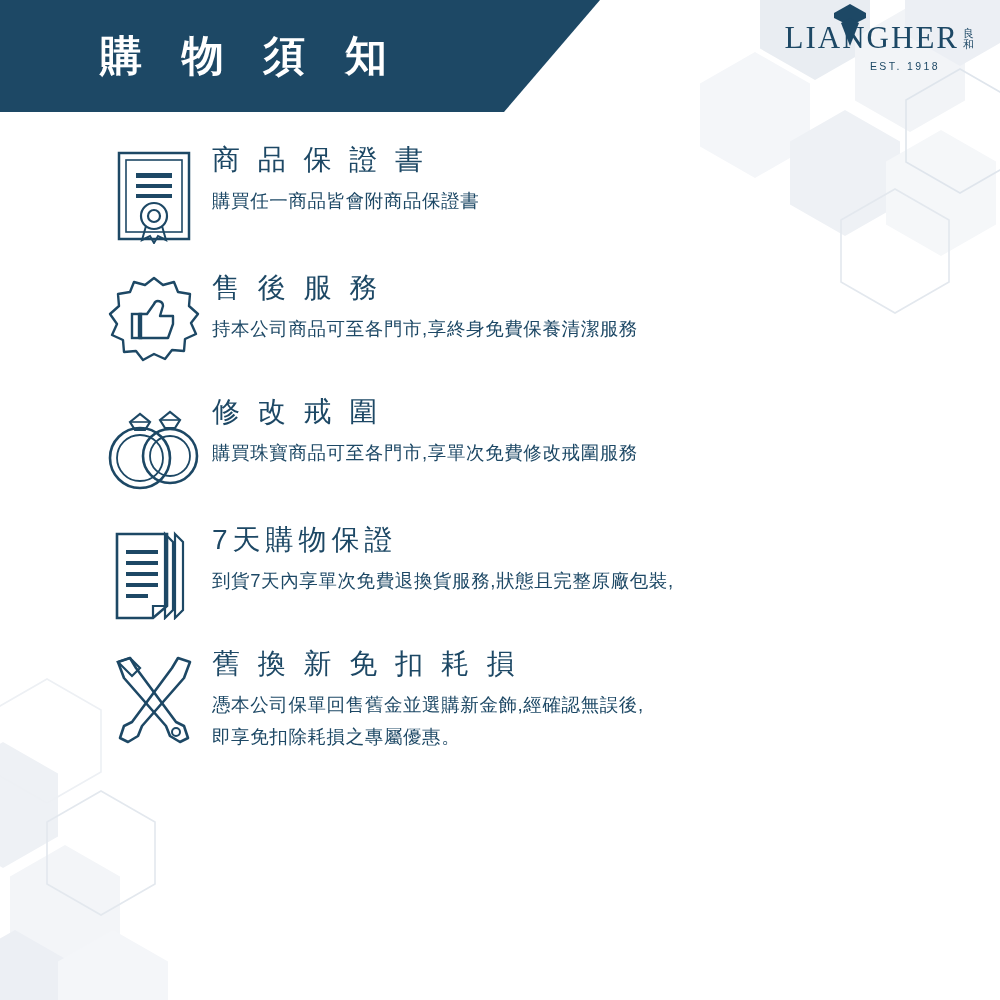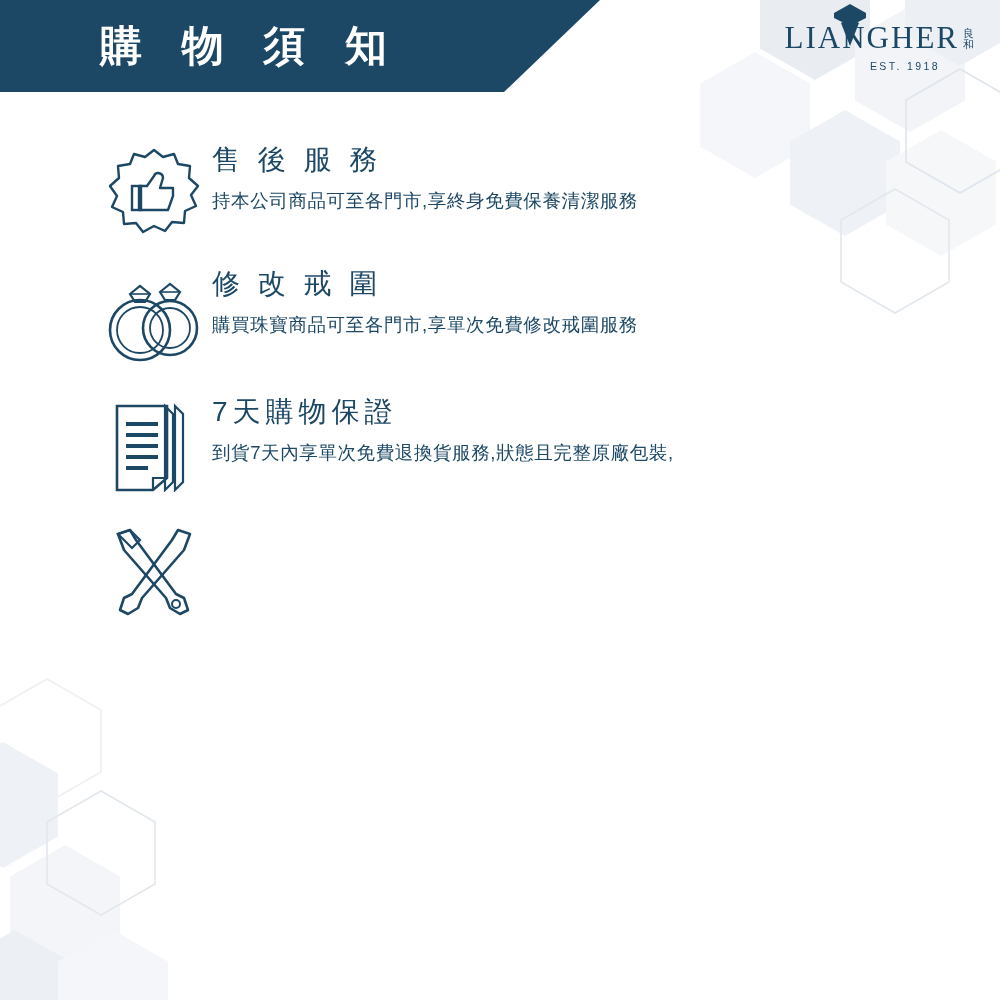--- a/index.html
+++ b/index.html
@@ -27,21 +27,21 @@
   .hex-outline {
     position: absolute;
     width: 110px; height: 126px;
   }
   .hex-outline svg { display: block; }
 
   
   .banner {
     position: absolute;
     left: 0; top: 0;
-    width: 600px; height: 92px;
+    width: 600px; height: 112px;
     background: #1d4865;
     clip-path: polygon(0 0, 100% 0, 84% 100%, 0 100%);
     display: flex;
     align-items: center;
   }
   .banner-title {
     color: #ffffff;
     font-size: 42px;
     letter-spacing: 14px;
     font-weight: 700;
@@ -178,20 +178,38 @@
       <span class="logo-cjk">
         <span>良</span><br>
         <span>和</span>
       </span>
     </div>
     <div class="logo-est">EST. 1918</div>
   </div>
 
   <div class="items">
 
+    <div class="item">
+      <div class="icon-wrap">
+        <svg width="88" height="96" viewBox="0 0 88 96">
+          <rect x="9" y="5" width="70" height="86" fill="none" stroke="#1d4865" stroke-width="2.5"></rect>
+          <rect x="16" y="12" width="56" height="72" fill="none" stroke="#1d4865" stroke-width="1.6"></rect>
+          <rect x="26" y="25" width="36" height="5" fill="#1d4865"></rect>
+          <rect x="26" y="36" width="36" height="4" fill="#1d4865"></rect>
+          <rect x="26" y="46" width="36" height="4" fill="#1d4865"></rect>
+          <circle cx="44" cy="68" r="13" fill="none" stroke="#1d4865" stroke-width="2.2"></circle>
+          <circle cx="44" cy="68" r="6" fill="none" stroke="#1d4865" stroke-width="2.2"></circle>
+          <path d="M36 78 L32 92 L40 88 L44 95 L48 88 L56 92 L52 78" fill="none" stroke="#1d4865" stroke-width="2"></path>
+        </svg>
+      </div>
+      <div class="texts">
+        <div class="item-title">商 品 保 證 書</div>
+        <div class="item-line">購買任一商品皆會附商品保證書</div>
+      </div>
+    </div>
 
     <div class="item">
       <div class="icon-wrap">
         <svg width="96" height="92" viewBox="0 0 96 92">
           <path d="M48 2 L57 9 L68 6 L72 16 L84 18 L83 30 L92 38 L85 47 L90 58 L79 63 L78 75 L66 74 L59 83 L48 78 L37 84 L30 75 L18 76 L17 64 L6 59 L11 48 L4 38 L13 30 L12 18 L24 16 L28 6 L39 9 Z" fill="none" stroke="#1d4865" stroke-width="2.4" stroke-linejoin="round"></path>
           <path d="M33 38 L33 62 L62 62 L67 48 L67 40 L54 40 L57 30 C57 25 50 23 48 28 L41 38 Z" fill="none" stroke="#1d4865" stroke-width="2.4" stroke-linejoin="round"></path>
           <rect x="26" y="38" width="9" height="24" fill="none" stroke="#1d4865" stroke-width="2.4"></rect>
         </svg>
       </div>
       <div class="texts">
@@ -241,16 +259,21 @@
 
     <div class="item">
       <div class="icon-wrap">
         <svg width="96" height="94" viewBox="0 0 96 94">
           <path d="M12 10 L24 6 L30 16 L70 70 L78 74 L82 86 L74 90 L64 84 L60 74 L18 26 Z" fill="none" stroke="#1d4865" stroke-width="2.6" stroke-linejoin="round"></path>
           <path d="M84 10 L72 6 L66 16 L26 70 L18 74 L14 86 L22 90 L32 84 L36 74 L78 26 Z" fill="none" stroke="#1d4865" stroke-width="2.6" stroke-linejoin="round"></path>
           <path d="M12 10 L26 24 L34 16 L24 6 Z" fill="none" stroke="#1d4865" stroke-width="2.2"></path>
           <circle cx="70" cy="80" r="4" fill="none" stroke="#1d4865" stroke-width="2"></circle>
         </svg>
       </div>
+      <div class="texts">
+        <div class="item-title">舊 換 新 免 扣 耗 損</div>
+        <div class="item-line">憑本公司保單回售舊金並選購新金飾,經確認無誤後,</div>
+        <div class="item-line">即享免扣除耗損之專屬優惠。</div>
+      </div>
     </div>
 
   </div>
 </div>
 
 </body></html>

